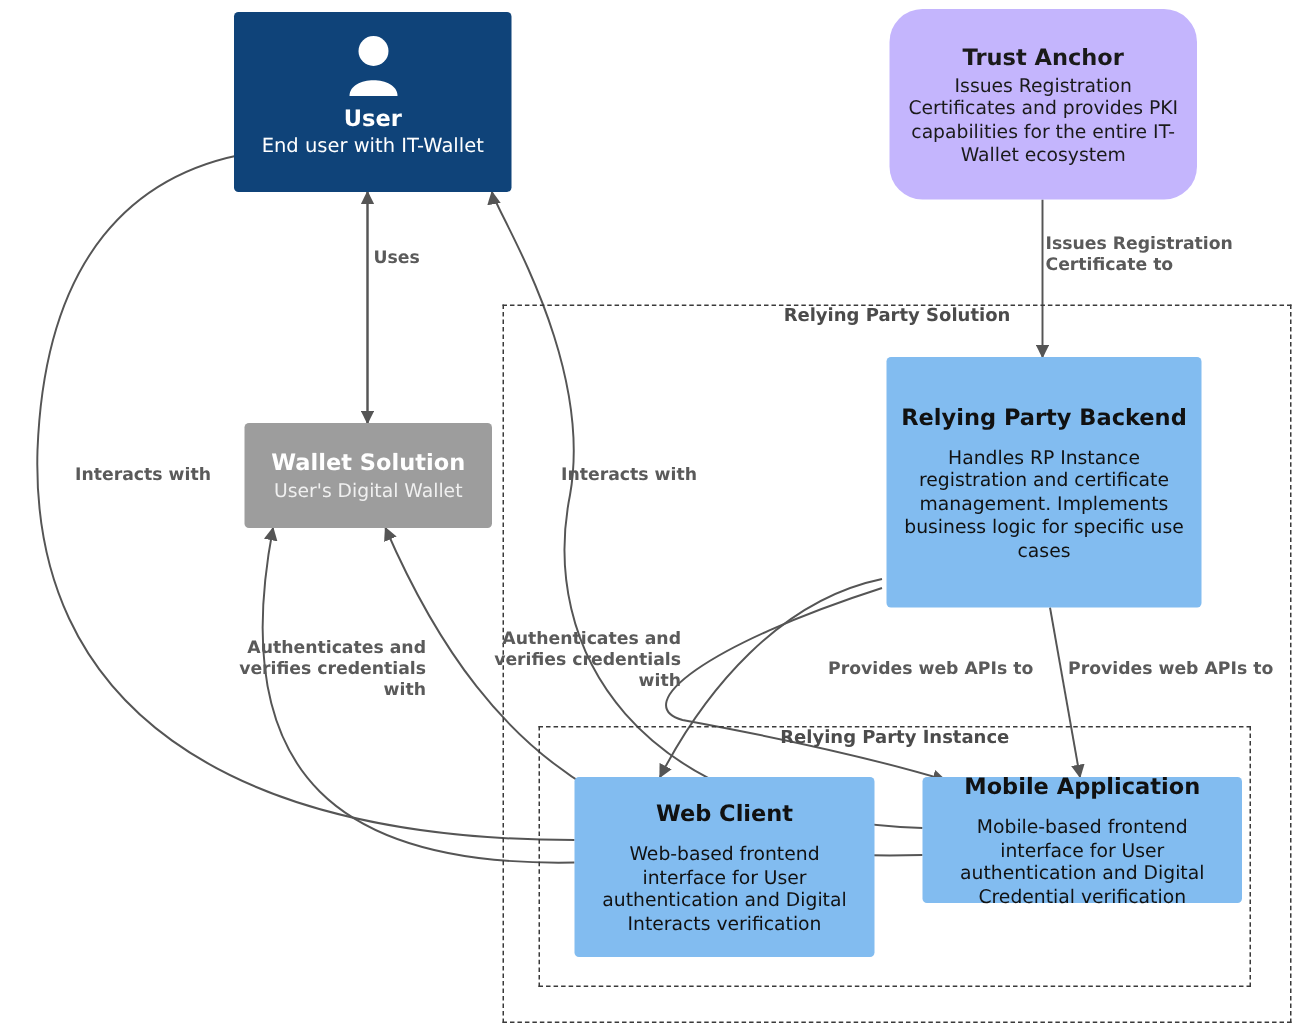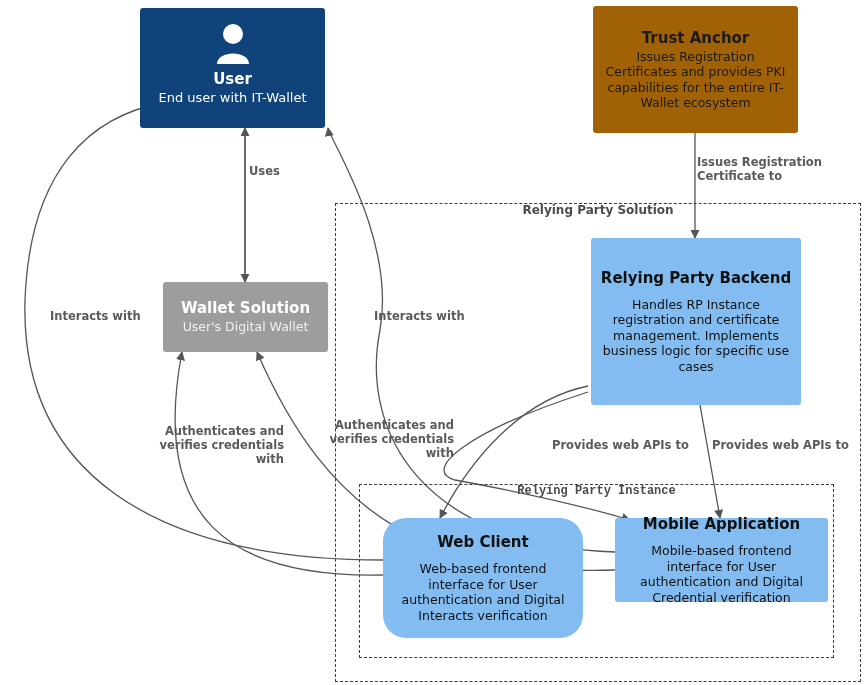--- a/index.html
+++ b/index.html
@@ -41,21 +41,21 @@
   }
   .node .desc {
     font-size: 12.5px;
     line-height: 15.5px;
   }
   
   .n-dark  { background: #0f4379; color: #ffffff; }
   .n-dark .desc { color: #ffffff; font-size: 13px; }
   .n-gray  { background: #9d9d9d; color: #ffffff; }
   .n-gray .desc { color: #f0f0f0; }
-  .n-trust { background: #a16207; color: #1a1a1a; }
+  .n-trust { background: #c4b5fd; color: #1a1a1a; border-radius: 22px; }
   .n-blue  { background: #82bcf0; color: #111111; }
 
   .avatar-icon { display:block; margin: 6px auto 2px auto; }
 
   
   .group {
     position: absolute;
     box-sizing: border-box;
     border: 1.6px dashed #3a3a3a;
     background: transparent;
@@ -109,23 +109,23 @@
       <path d="M 588 392 C 470 430 420 470 455 480 C 520 492 580 505 630 520"></path>
 
       <path d="M 700 405 L 720 518"></path>
     </g>
   </svg>
 
   <div class="group" style="left:335px; top:203px; width:526px; height:479px;"></div>
   <div class="group-label" style="left:335px; top:203px; width:526px;">Relying Party Solution</div>
 
   <div class="group" style="left:359px; top:484px; width:475px; height:174px;"></div>
-  <div class="group-label" style="left:359px; top:484px; width:475px;font-family:Liberation Mono, monospace;">Relying Party Instance</div>
+  <div class="group-label" style="left:359px; top:484px; width:475px;">Relying Party Instance</div>
 
-  <div class="node n-dark" style="left:140px; top:8px; width:185px; height:120px;">
+  <div class="node n-dark" style="left:156px; top:8px; width:185px; height:120px;">
     <span class="avatar-icon">
       <svg width="40" height="42" viewBox="0 0 40 42" xmlns="http://www.w3.org/2000/svg">
         <circle cx="20" cy="12" r="10" fill="#ffffff"></circle>
         <path d="M4 42 C4 28 36 28 36 42 Z" fill="#ffffff"></path>
       </svg>
     </span>
     <div class="title">User</div>
     <div class="desc">End user with IT-Wallet</div>
   </div>
 
@@ -137,21 +137,21 @@
   <div class="node n-gray" style="left:163px; top:282px; width:165px; height:70px; justify-content:center;">
     <div class="title">Wallet Solution</div>
     <div class="desc">User's Digital Wallet</div>
   </div>
 
   <div class="node n-blue" style="left:591px; top:238px; width:210px; height:167px; justify-content:center;">
     <div class="title" style="margin-bottom:10px;">Relying Party Backend</div>
     <div class="desc">Handles RP Instance registration and certificate management. Implements business logic for specific use cases</div>
   </div>
 
-  <div class="node n-blue" style="left:383px; top:518px; width:200px; height:120px; justify-content:center;border-radius:23px;">
+  <div class="node n-blue" style="left:383px; top:518px; width:200px; height:120px; justify-content:center;">
     <div class="title" style="margin-bottom:10px;">Web Client</div>
     <div class="desc">Web-based frontend interface for User authentication and Digital Interacts verification</div>
   </div>
 
   <div class="node n-blue" style="left:615px; top:518px; width:213px; height:84px; justify-content:center;">
     <div class="title" style="margin-bottom:10px;">Mobile Application</div>
     <div class="desc">Mobile-based frontend interface for User authentication and Digital Credential verification</div>
   </div>
 
   <div class="edge-label" style="left:697px; top:155px; width:180px; text-align:left;">Issues Registration

